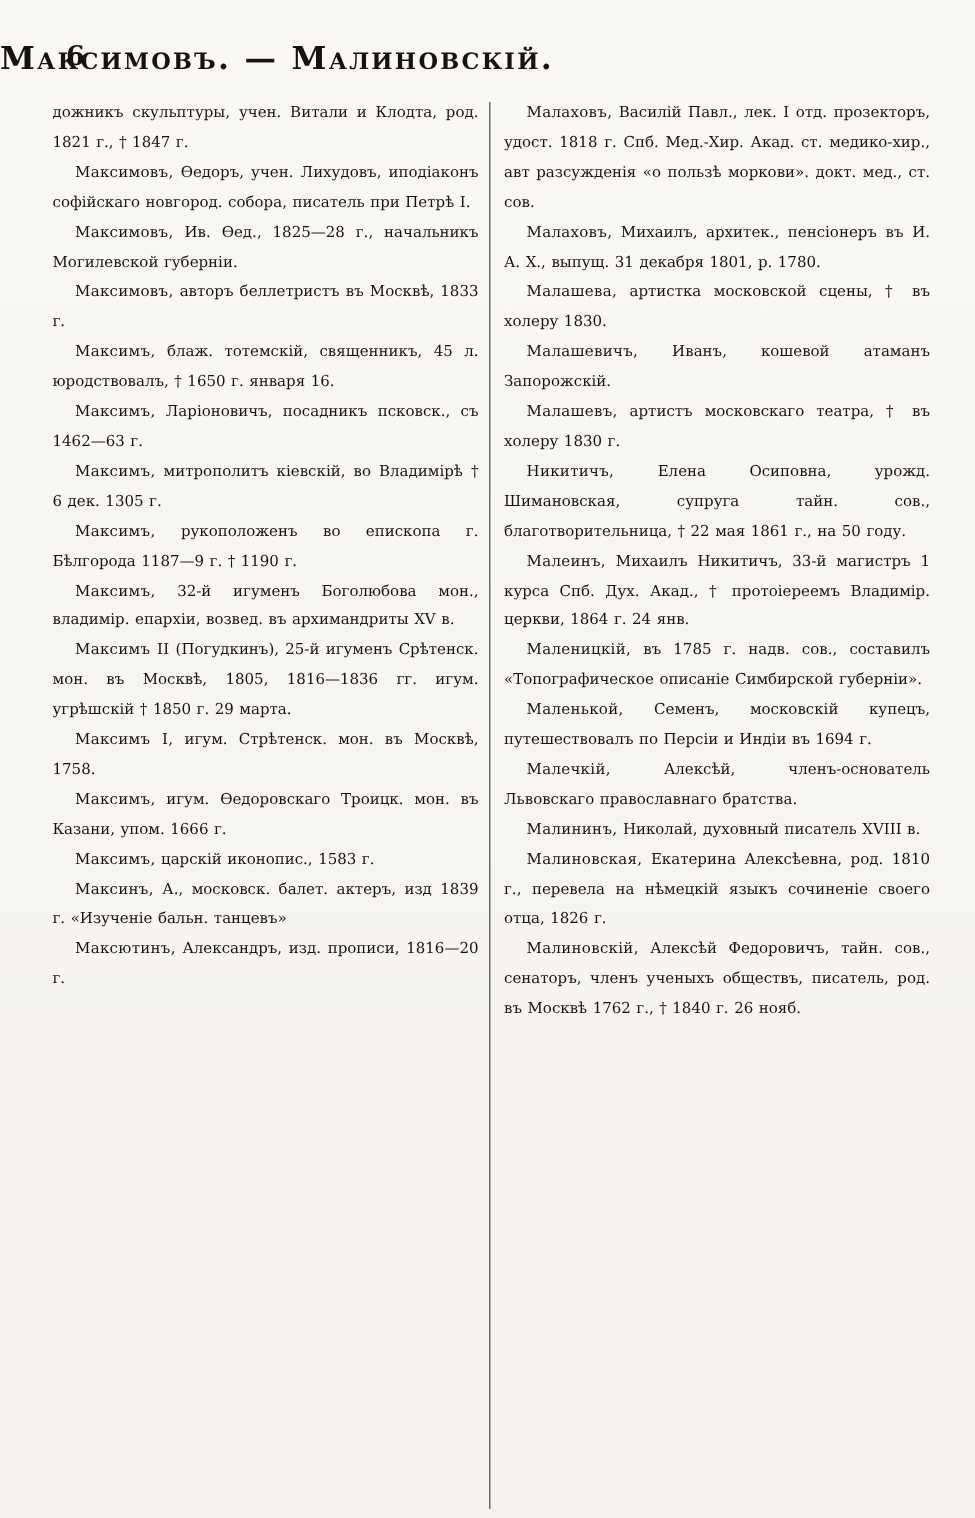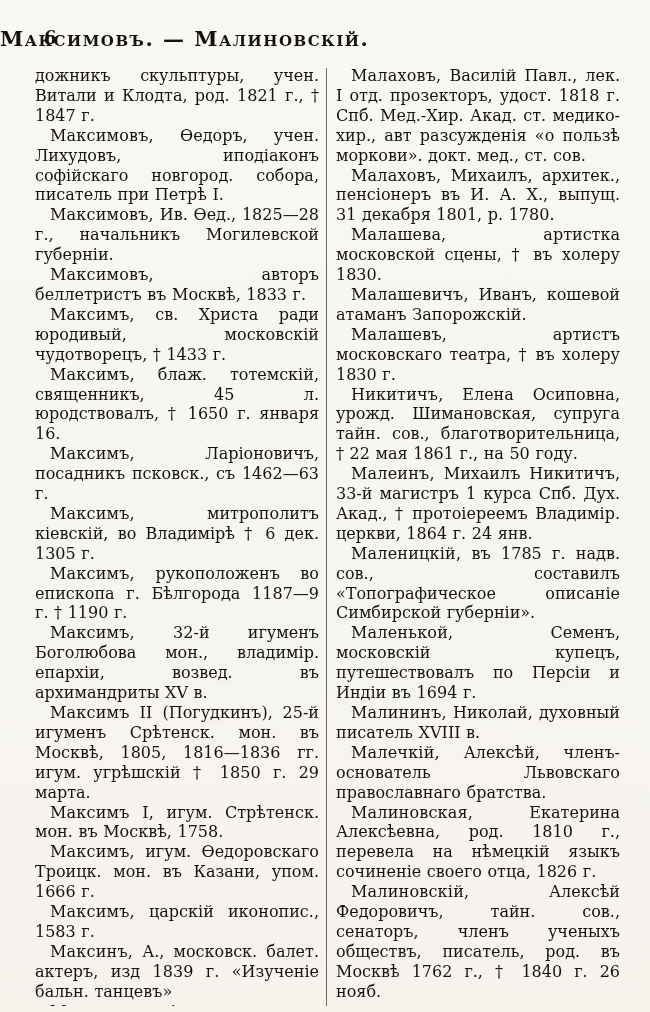--- a/index.html
+++ b/index.html
@@ -46,21 +46,21 @@
   }
   .col-left { padding-right: 7px; }
   .col-right { padding-left: 9px; }
   .divider {
     width: 1px;
     background: #6d6a64;
     margin-top: 2px;
   }
   .entry {
     margin: 0;
-    font-size: 16px;
+    font-size: 10px;
     line-height: 19.9px;
     text-indent: 15px;
     word-spacing: 0.5px;
   }
   .entry.cont { text-indent: 0; }
   .entry b {
     font-weight: normal;
     letter-spacing: 0.2px;
   }
 </style>
@@ -71,21 +71,20 @@
   <div class="header">
     <div class="page-number">6</div>
     <div class="header-title">Максимовъ. — Малиновскій.</div>
   </div>
   <div class="columns">
     <div class="col col-left">
         <p class="entry cont"><span>дожникъ скульптуры, учен. Витали и Клодта, род. 1821 г., † 1847 г.</span></p>
         <p class="entry"><b>Максимовъ,</b> <span>Ѳедоръ, учен. Лихудовъ, иподіаконъ софійскаго новгород. собора, писатель при Петрѣ I.</span></p>
         <p class="entry"><b>Максимовъ,</b> <span>Ив. Ѳед., 1825—28 г., начальникъ Могилевской губерніи.</span></p>
         <p class="entry"><b>Максимовъ,</b> <span>авторъ беллетристъ въ Москвѣ, 1833 г.</span></p>
-        <p class="entry"><b>Максимъ,</b> <span>св. Христа ради юродивый, московскій чудотворецъ, † 1433 г.</span></p>
         <p class="entry"><b>Максимъ,</b> <span>блаж. тотемскій, священникъ, 45 л. юродствовалъ, † 1650 г. января 16.</span></p>
         <p class="entry"><b>Максимъ,</b> <span>Ларіоновичъ, посадникъ псковск., съ 1462—63 г.</span></p>
         <p class="entry"><b>Максимъ,</b> <span>митрополитъ кіевскій, во Владимірѣ † 6 дек. 1305 г.</span></p>
         <p class="entry"><b>Максимъ,</b> <span>рукоположенъ во епископа г. Бѣлгорода 1187—9 г. † 1190 г.</span></p>
         <p class="entry"><b>Максимъ,</b> <span>32-й игуменъ Боголюбова мон., владимір. епархіи, возвед. въ архимандриты XV в.</span></p>
         <p class="entry"><b>Максимъ II</b> <span>(Погудкинъ), 25-й игуменъ Срѣтенск. мон. въ Москвѣ, 1805, 1816—1836 гг. игум. угрѣшскій † 1850 г. 29 марта.</span></p>
         <p class="entry"><b>Максимъ I,</b> <span>игум. Стрѣтенск. мон. въ Москвѣ, 1758.</span></p>
         <p class="entry"><b>Максимъ,</b> <span>игум. Ѳедоровскаго Троицк. мон. въ Казани, упом. 1666 г.</span></p>
         <p class="entry"><b>Максимъ,</b> <span>царскій иконопис., 1583 г.</span></p>
         <p class="entry"><b>Максинъ,</b> <span>А., московск. балет. актеръ, изд 1839 г. «Изученіе бальн. танцевъ»</span></p>
@@ -95,19 +94,19 @@
     <div class="col col-right">
         <p class="entry"><b>Малаховъ,</b> <span>Василій Павл., лек. I отд. прозекторъ, удост. 1818 г. Спб. Мед.-Хир. Акад. ст. медико-хир., авт разсужденія «о пользѣ моркови». докт. мед., ст. сов.</span></p>
         <p class="entry"><b>Малаховъ,</b> <span>Михаилъ, архитек., пенсіонеръ въ И. А. Х., выпущ. 31 декабря 1801, р. 1780.</span></p>
         <p class="entry"><b>Малашева,</b> <span>артистка московской сцены, † въ холеру 1830.</span></p>
         <p class="entry"><b>Малашевичъ,</b> <span>Иванъ, кошевой атаманъ Запорожскій.</span></p>
         <p class="entry"><b>Малашевъ,</b> <span>артистъ московскаго театра, † въ холеру 1830 г.</span></p>
         <p class="entry"><b>Никитичъ,</b> <span>Елена Осиповна, урожд. Шимановская, супруга тайн. сов., благотворительница, † 22 мая 1861 г., на 50 году.</span></p>
         <p class="entry"><b>Малеинъ,</b> <span>Михаилъ Никитичъ, 33-й магистръ 1 курса Спб. Дух. Акад., † протоіереемъ Владимір. церкви, 1864 г. 24 янв.</span></p>
         <p class="entry"><b>Маленицкій,</b> <span>въ 1785 г. надв. сов., составилъ «Топографическое описаніе Симбирской губерніи».</span></p>
         <p class="entry"><b>Маленькой,</b> <span>Семенъ, московскій купецъ, путешествовалъ по Персіи и Индіи въ 1694 г.</span></p>
+        <p class="entry"><b>Малечкій,</b> <span>Алексѣй, членъ-основатель Львовскаго православнаго братства.</span></p>
         <p class="entry"><b>Малининъ,</b> <span>Николай, духовный писатель XVIII в.</span></p>
-        <p class="entry"><b>Малечкій,</b> <span>Алексѣй, членъ-основатель Львовскаго православнаго братства.</span></p>
         <p class="entry"><b>Малиновская,</b> <span>Екатерина Алексѣевна, род. 1810 г., перевела на нѣмецкій языкъ сочиненіе своего отца, 1826 г.</span></p>
         <p class="entry"><b>Малиновскій,</b> <span>Алексѣй Федоровичъ, тайн. сов., сенаторъ, членъ ученыхъ обществъ, писатель, род. въ Москвѣ 1762 г., † 1840 г. 26 нояб.</span></p>
       </div>
   </div>
 </div>
 
 </body></html>

